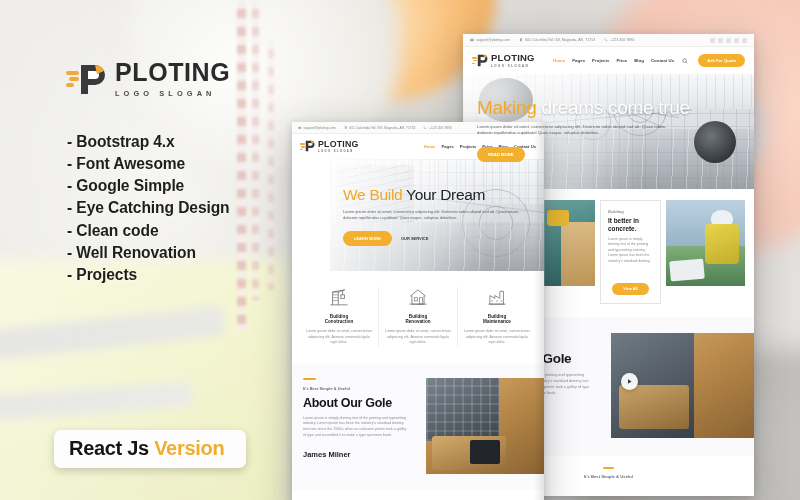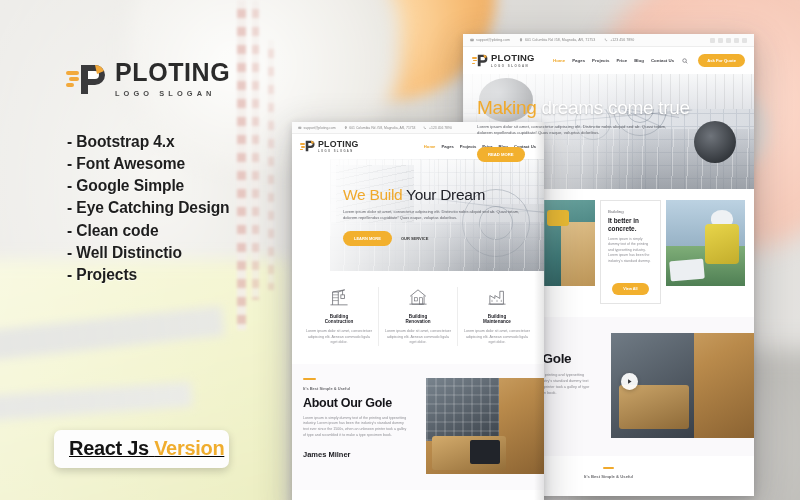--- a/index.html
+++ b/index.html
@@ -62,21 +62,21 @@
   .logo-p{position:absolute;left:13px;top:2px;width:30px;height:31px;}
   .logo-text{display:flex;flex-direction:column;justify-content:center;}
   .logo-name{font-size:25px;font-weight:700;color:#2b2b2b;letter-spacing:.6px;line-height:1;}
   .logo-slogan{font-size:7.4px;font-weight:600;color:#4a4a4a;letter-spacing:4.1px;margin-top:4px;}
 
   .feature-list{position:absolute;left:67px;top:131px;}
   .feature-item{font-size:15.6px;font-weight:700;color:#1e1e1e;line-height:1.42;letter-spacing:-.1px;
     text-shadow:0 1px 1px rgba(255,255,255,.65);white-space:nowrap;}
 
   .react-badge{position:absolute;left:54px;top:430px;background:#fdfdfd;border-radius:7px;
-    padding:7px 5px 8px 15px;box-shadow:0 3px 9px rgba(0,0,0,.18);text-decoration:underline;}
+    padding:7px 22px 8px 15px;box-shadow:0 3px 9px rgba(0,0,0,.18);}
   .react-badge span{font-size:20px;font-weight:800;letter-spacing:-.3px;}
   .rb-dark{color:#141414;}
   .rb-gold{color:#f0ad2e;}
 
   
   .win{position:absolute;background:#fff;overflow:hidden;
     box-shadow:0 10px 34px rgba(40,40,45,.30),0 2px 8px rgba(40,40,45,.18);}
   .win-front{left:292px;top:122px;width:252px;height:392px;}
   .win-back{left:463px;top:34px;width:291px;height:462px;}
 
@@ -203,21 +203,21 @@
       <div class="logo-slogan">LOGO SLOGAN</div>
     </div>
   </div>
 
   <div class="feature-list">
     <div class="feature-item">- Bootstrap 4.x</div>
     <div class="feature-item">- Font Awesome</div>
     <div class="feature-item">- Google Simple</div>
     <div class="feature-item">- Eye Catching Design</div>
     <div class="feature-item">- Clean code</div>
-    <div class="feature-item">- Well Distinctio</div>
+    <div class="feature-item">- Well Renovation</div>
     <div class="feature-item">- Projects</div>
   </div>
 
   <div class="react-badge">
     <span class="rb-dark">React Js</span><span>&nbsp;</span><span class="rb-gold">Version</span>
   </div>
 
   <div class="win win-back">
 
     <div class="topbar" style="height:12px;padding:0 7px;">

